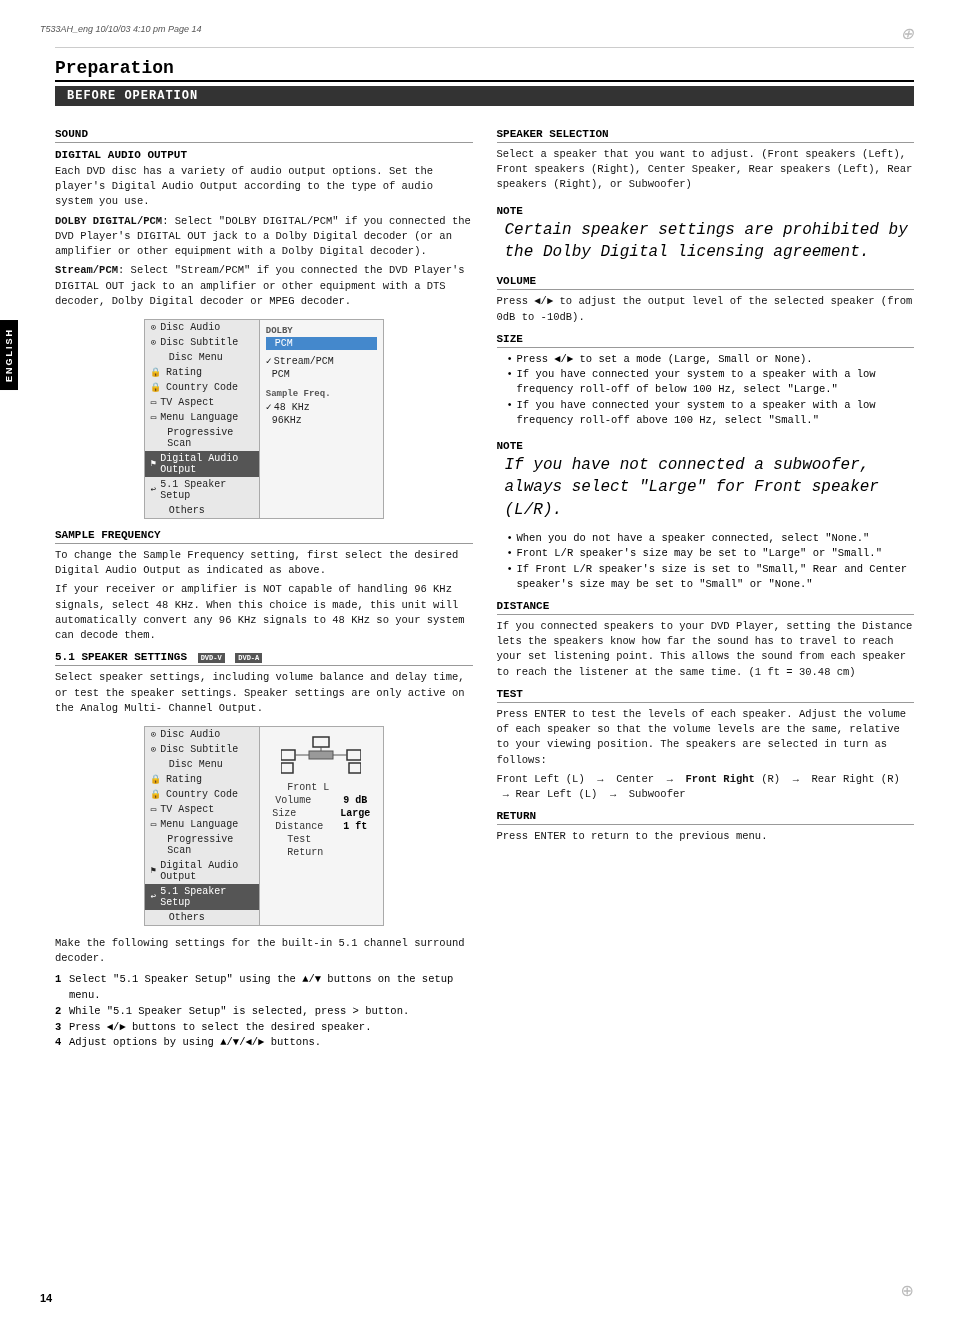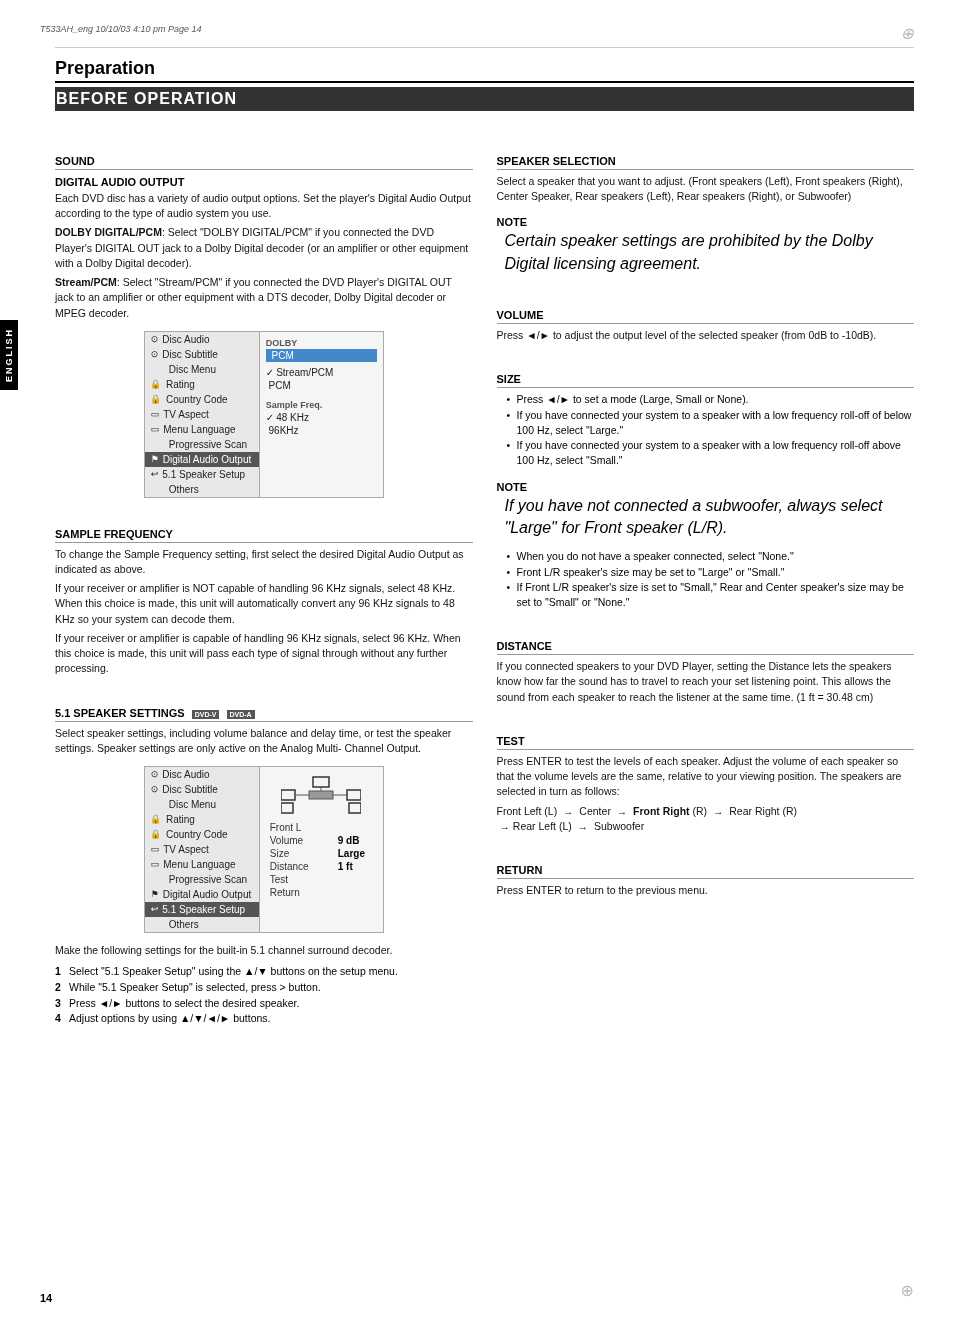--- a/index.html
+++ b/index.html
@@ -37,54 +37,55 @@
       color: #fff;
       font-size: 9px;
       font-weight: bold;
       writing-mode: vertical-rl;
       transform: rotate(180deg);
       padding: 8px 4px;
       letter-spacing: 2px;
     }
     .main-content {
       padding: 10px 40px 40px 55px;
+      font-family: Liberation Mono, monospace;
     }
     
     .page-title {
       font-size: 18px;
       font-weight: bold;
       color: #000;
       margin-bottom: 4px;
     }
     .section-bar {
       background: #333;
       color: #fff;
-      font-size: 16px;
-      font-weight: bold;
-      padding: 3px 1px;
+      font-size: 12px;
+      font-weight: bold;
+      padding: 3px 12px;
       margin-bottom: 14px;
       letter-spacing: 1px;
     }
     
     .two-col {
       display: flex;
       gap: 24px;
     }
     .col-left {
       flex: 1;
     }
     .col-right {
       flex: 1;
     }
     
     .section-heading {
       font-size: 11px;
       font-weight: bold;
       color: #000;
-      margin-top: 30px;
+      margin-top: 8px;
       margin-bottom: 4px;
       border-bottom: 1px solid #999;
       padding-bottom: 2px;
     }
     .sub-heading {
       font-size: 11px;
       font-weight: bold;
       margin-bottom: 3px;
       margin-top: 6px;
     }
@@ -158,20 +159,21 @@
     }
     
     .detail-table {
       font-size: 10px;
       padding: 2px 4px;
     }
     .detail-table .row {
       display: flex;
       gap: 8px;
       padding: 1px 0;
+      justify-content: center;
     }
     .detail-table .label { color: #333; width: 60px; }
     .detail-table .value { color: #000; font-weight: bold; }
     
     ul.bullet-list {
       list-style: none;
       padding-left: 10px;
       margin-bottom: 6px;
     }
     ul.bullet-list li {
@@ -338,21 +340,20 @@
               <div class="option checked">48 KHz</div>
               <div class="option">&nbsp;96KHz</div>
             </div>
           </div>
         </div>
 
         <div class="section-group">
           <div class="section-heading">SAMPLE FREQUENCY</div>
           <p>To change the Sample Frequency setting, first select the desired Digital Audio Output as indicated as above.</p>
           <p>If your receiver or amplifier is NOT capable of handling 96 KHz signals, select 48 KHz. When this choice is made, this unit will automatically convert any 96 KHz signals to 48 KHz so your system can decode them.</p>
-          <p>If your receiver or amplifier is capable of handling 96 KHz signals, select 96 KHz. When this choice is made, this unit will pass each type of signal through without any further processing.</p>
         </div>
 
         <div class="section-group">
           <div class="section-heading">
             <span>5.1 SPEAKER SETTINGS</span>
             <span class="dvd-badge">DVD-V</span>
             <span class="dvd-badge">DVD-A</span>
           </div>
           <p>Select speaker settings, including volume balance and delay time, or test the speaker settings. Speaker settings are only active on the Analog Multi- Channel Output.</p>
 

